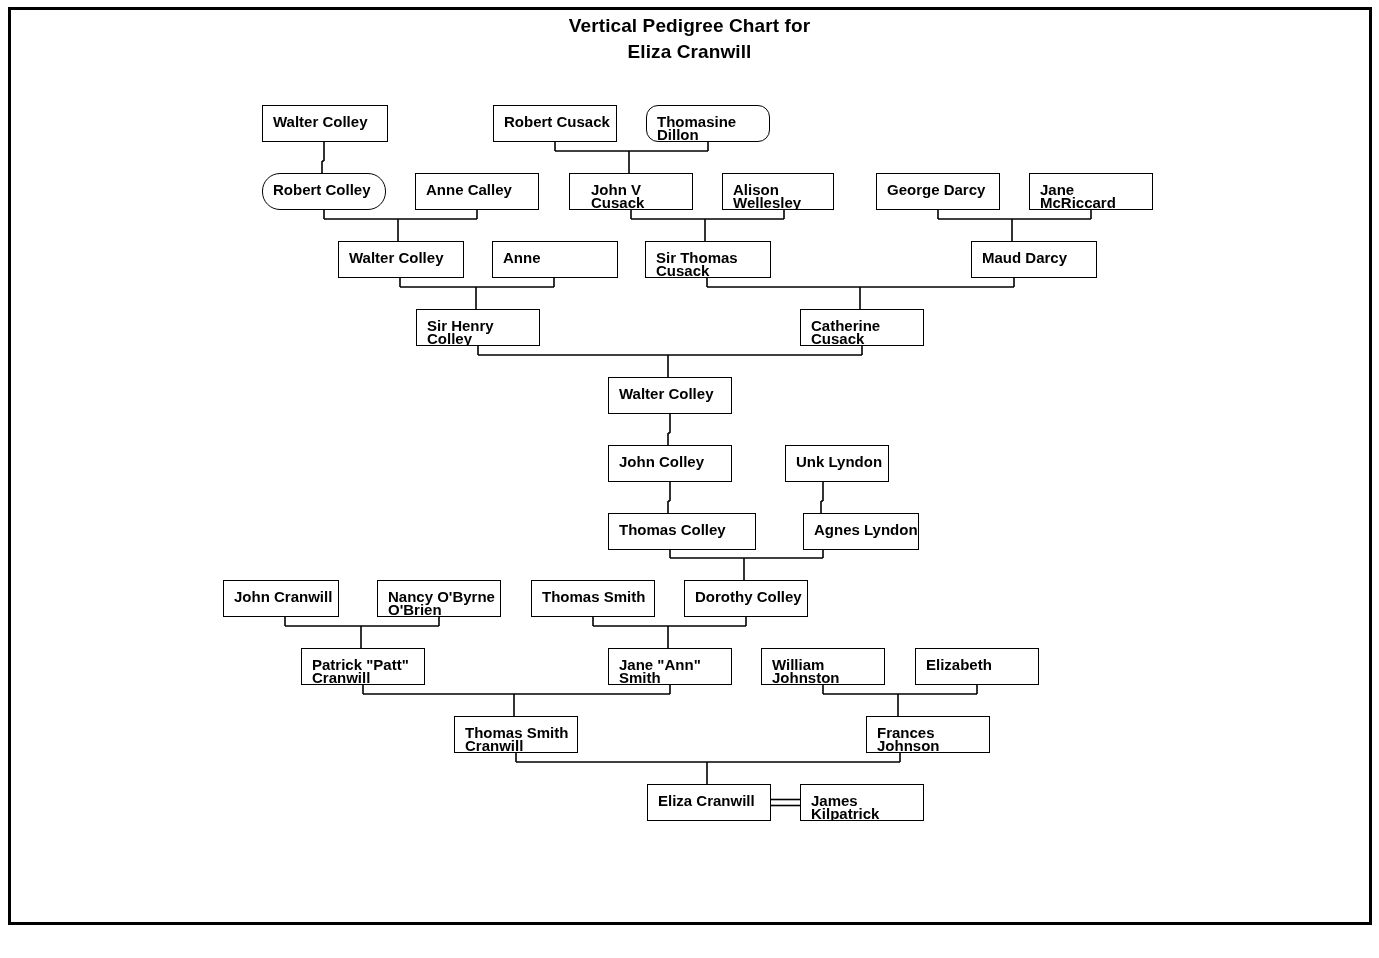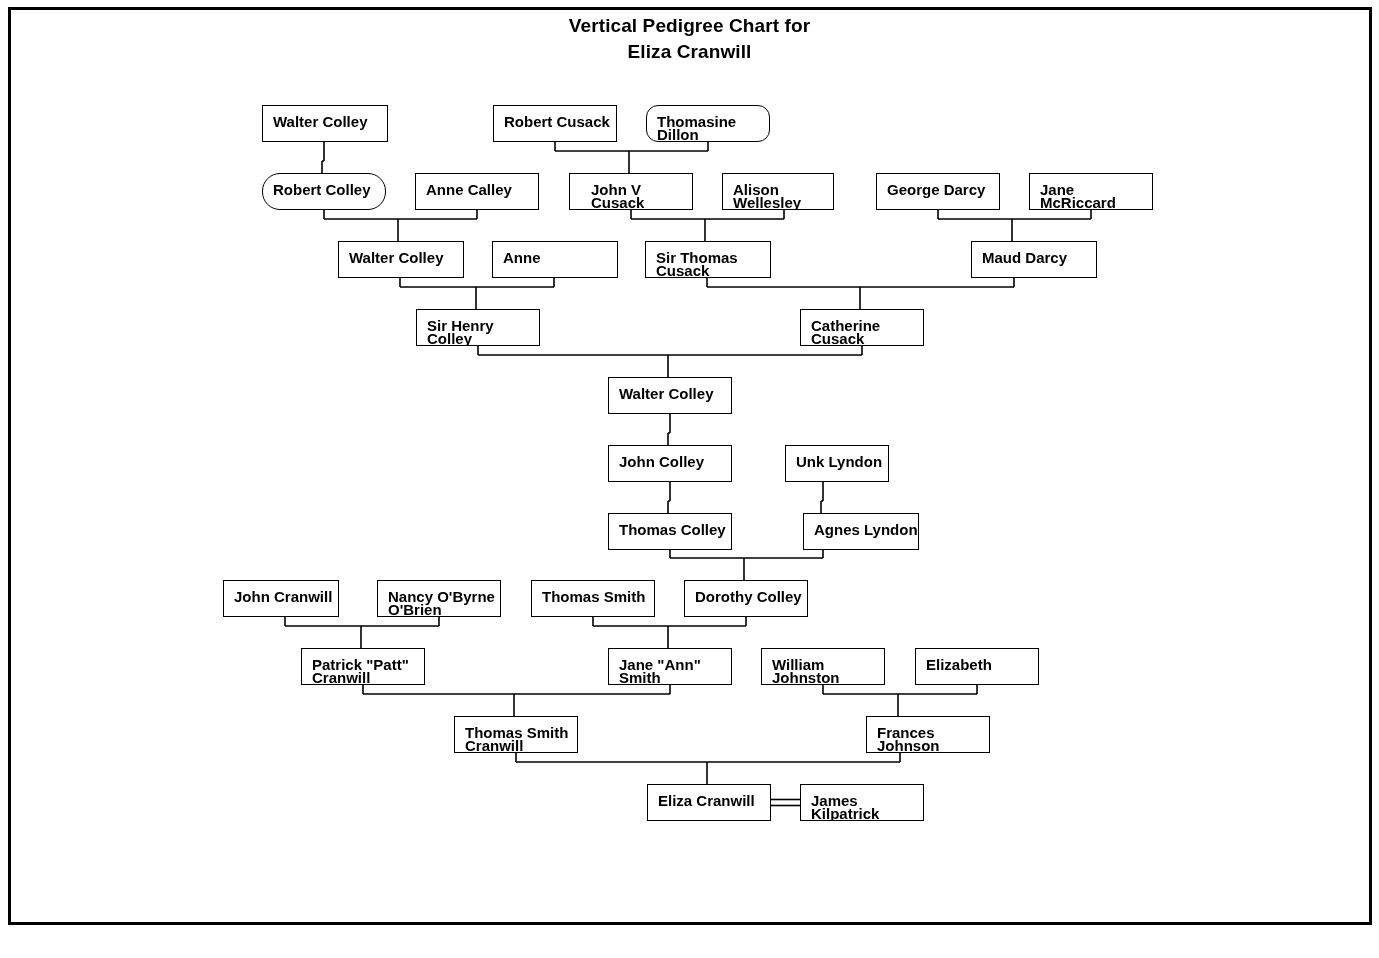--- a/index.html
+++ b/index.html
@@ -199,21 +199,21 @@
     </div>
     <div class="node" style="left: 608px; top: 377px; width: 124px; height: 37px;">
       <span class="node-label">Walter Colley</span>
     </div>
     <div class="node" style="left: 608px; top: 445px; width: 124px; height: 37px;">
       <span class="node-label">John Colley</span>
     </div>
     <div class="node" style="left: 761px; top: 445px; width: 104px; height: 37px; margin-left: 24px;">
       <span class="node-label">Unk Lyndon</span>
     </div>
-    <div class="node" style="left: 608px; top: 513px; width: 124px; height: 37px;">
+    <div class="node" style="left: 608px; top: 513px; width: 148px; height: 37px;">
       <span class="node-label">Thomas Colley</span>
     </div>
     <div class="node" style="left: 761px; top: 513px; width: 116px; height: 37px; margin-left: 42px;">
       <span class="node-label">Agnes Lyndon</span>
     </div>
     <div class="node" style="left: 223px; top: 580px; width: 116px; height: 37px;">
       <span class="node-label">John Cranwill</span>
     </div>
     <div class="node" style="left: 377px; top: 580px; width: 124px; height: 37px;">
       <span class="node-label">Nancy O'Byrne

